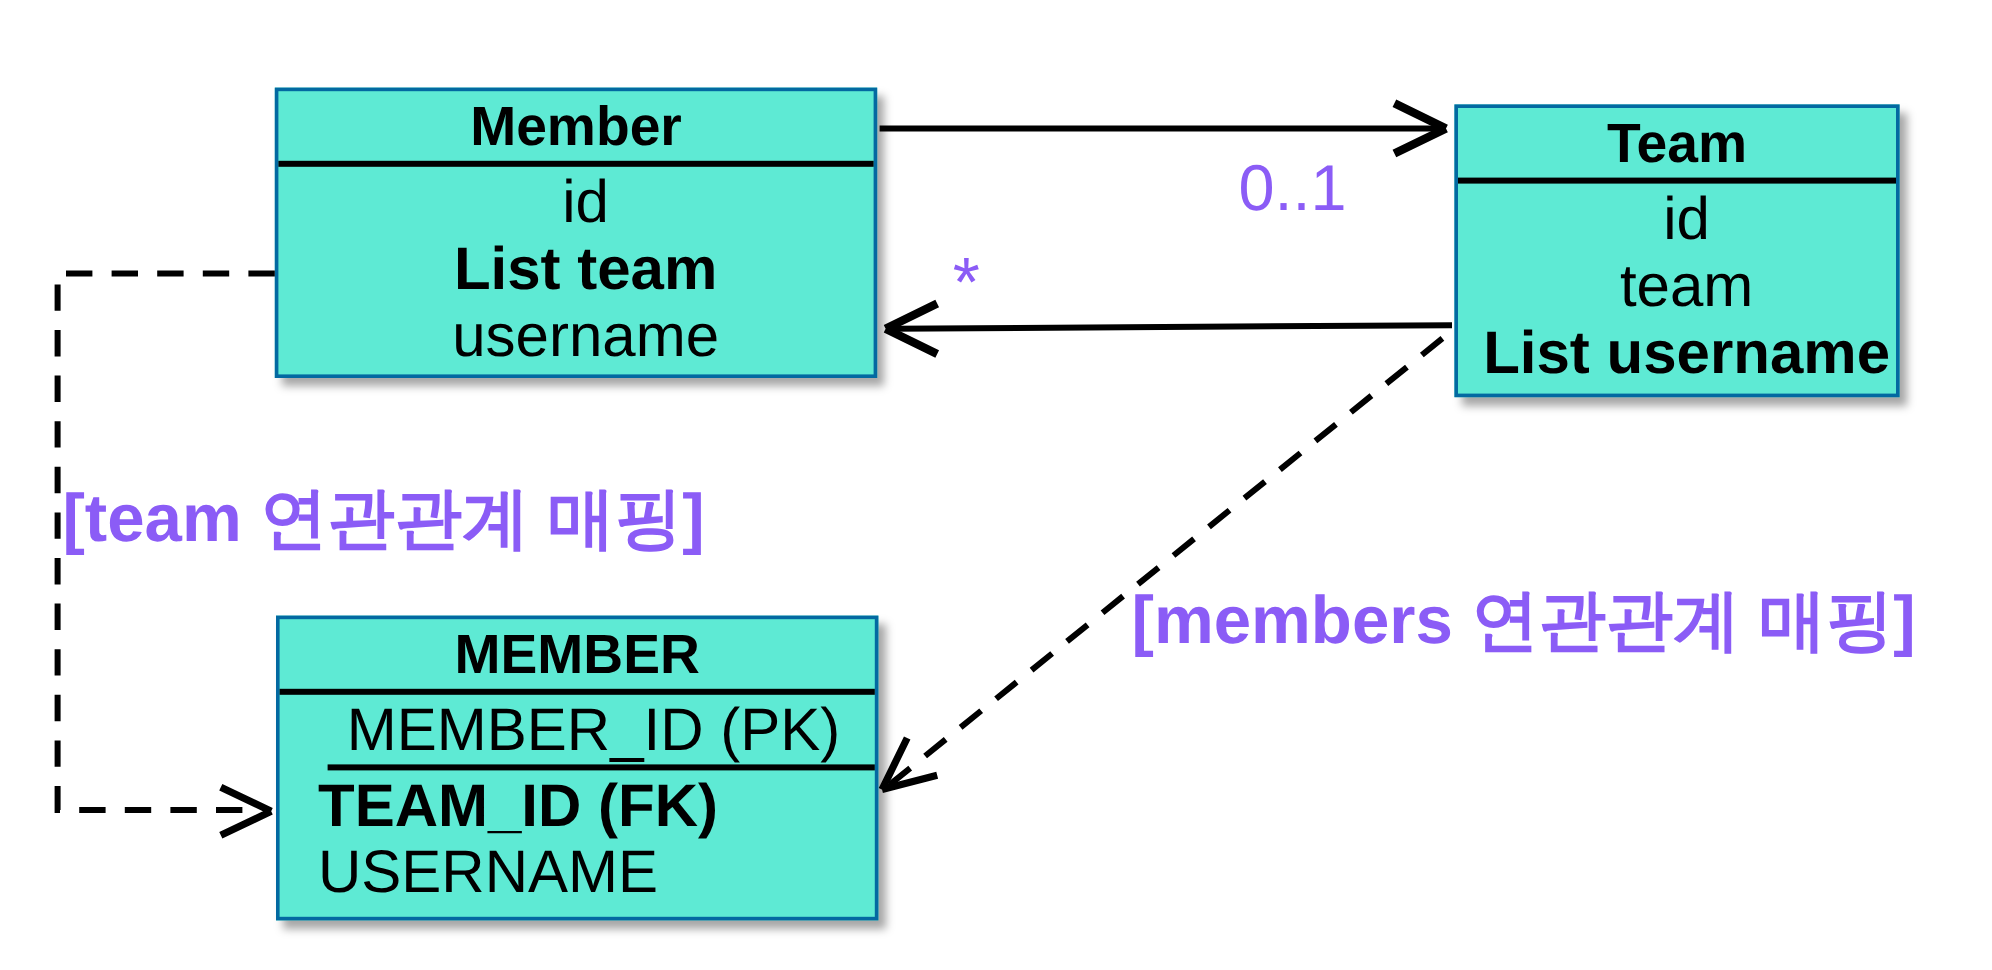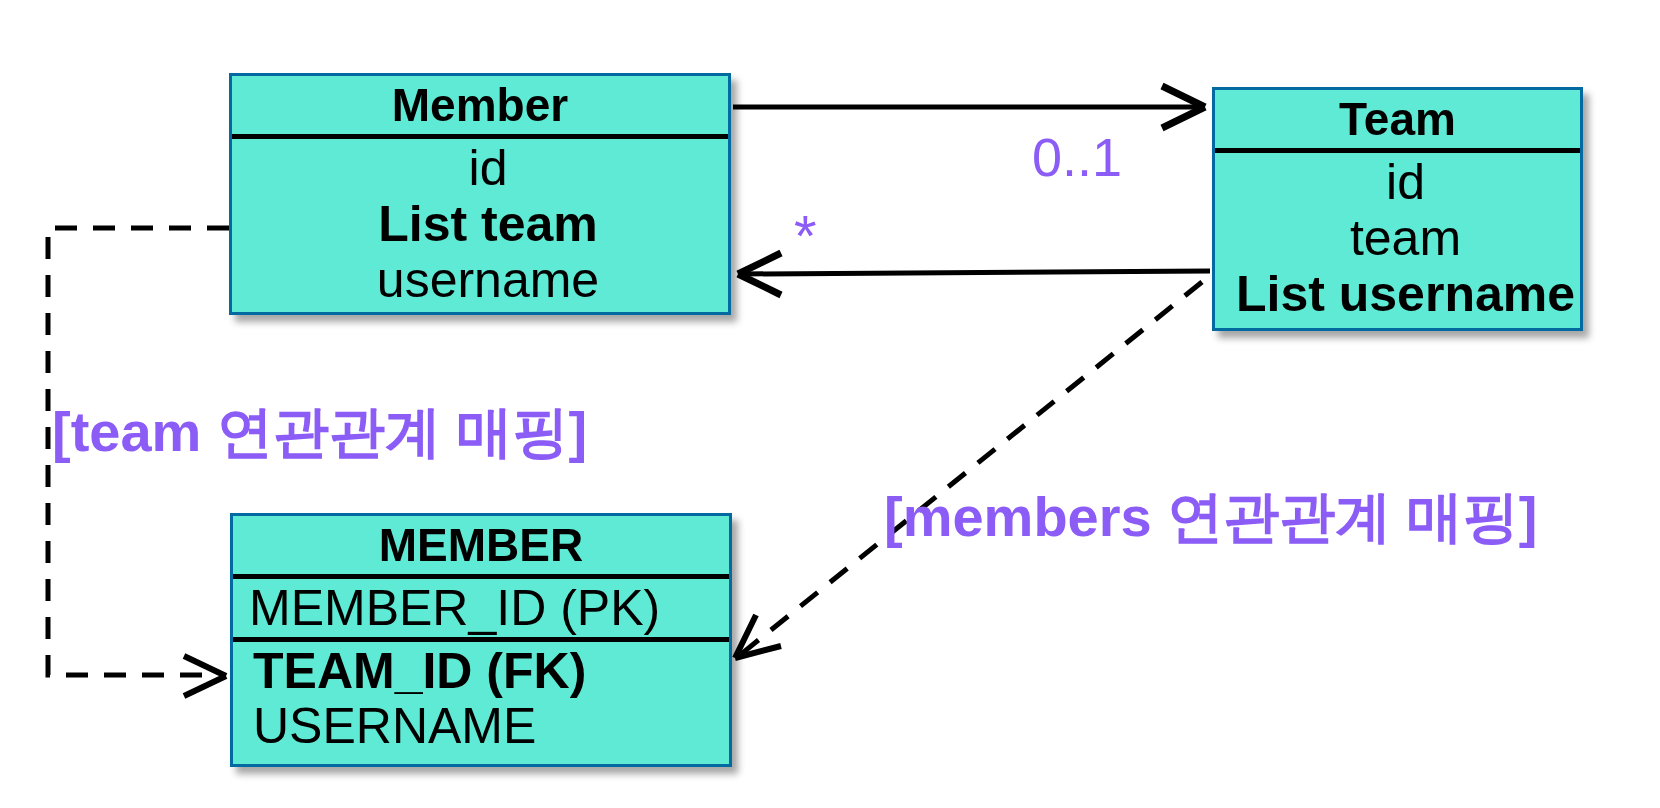--- a/index.html
+++ b/index.html
@@ -42,23 +42,24 @@
     height: 56px;
     line-height: 56px;
     font-size: 50px;
     white-space: nowrap;
   }
   .frow.bold { font-weight: bold; }
   .compartment {
     box-sizing: border-box;
     border-bottom: 5px solid #000000;
     padding-left: 16px;
+    margin-left: 40px;
   }
   .compartment .frow { height: 58px; line-height: 58px; }
-  .bottom-comp { padding-left: 20px; padding-top: 2px; }
+  .bottom-comp { padding-left: 32px; padding-top: 2px; }
   .bottom-comp .frow { height: 55px; line-height: 55px; }
   svg.lines {
     position: absolute;
     left: 0; top: 0;
     z-index: 3;
     pointer-events: none;
   }
   .lbl {
     position: absolute;
     color: #8b5cf6;
@@ -131,15 +132,15 @@
     <div class="bottom-comp">
       <div class="frow bold">TEAM_ID (FK)</div>
       <div class="frow">USERNAME</div>
     </div>
   </div>
 
   <div class="lbl mult" style="left:1032px; top:126px;">0..1</div>
   <div class="lbl star" style="left:794px; top:202px;">*</div>
 
   <div class="lbl mapping" style="left:52px; top:395px;">[team 연관관계 매핑]</div>
-  <div class="lbl mapping" style="left:884px; top:480px;">[members 연관관계 매핑]</div>
+  <div class="lbl mapping" style="left:943px; top:480px;">[members 연관관계 매핑]</div>
 
 </div>
 
 </body></html>

